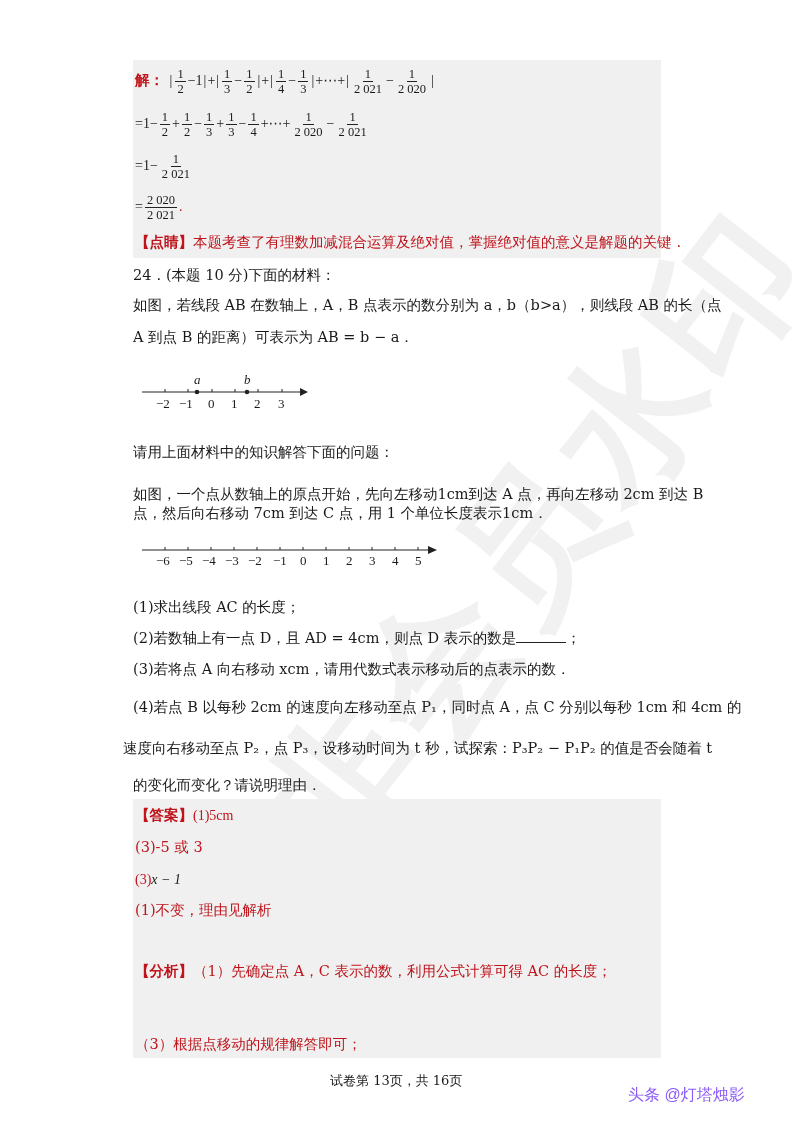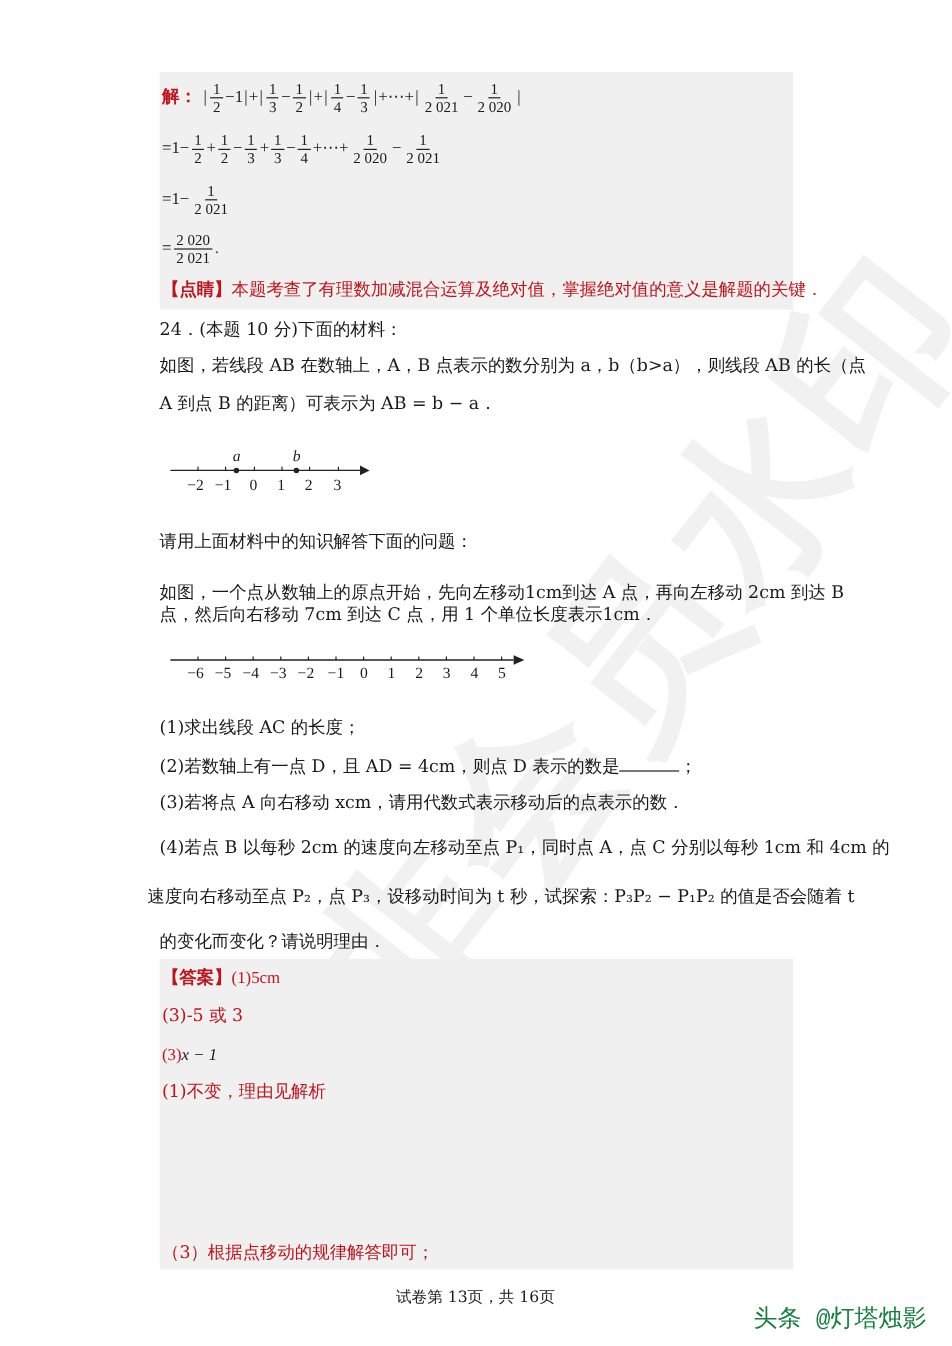--- a/index.html
+++ b/index.html
@@ -19,21 +19,21 @@
   .frac .den { padding: 0 2px; }
   .bar { display: inline-block; font-family: "Liberation Serif", serif; font-size: 14px; margin: 0 1px; }
   .bracket { font-weight: bold; }
   .blank { display: inline-block; width: 50px; border-bottom: 1px solid #222; height: 14px; vertical-align: baseline; }
   .watermark {
     position: absolute; left: 150px; top: 440px; font-size: 150px; color: rgba(150,150,150,0.13);
     transform: rotate(-52deg); transform-origin: center; white-space: nowrap;
     font-family: "DejaVu Sans", sans-serif; font-weight: bold; letter-spacing: 5px; pointer-events: none;
   }
   .footer { font-size: 13px; }
-  .brand { font-family: Liberation Mono, monospace; font-size: 20px; color: #15803d; text-shadow: 0 0 2px #fff; }
+  .brand { font-family: Liberation Sans, sans-serif; font-size: 16px; color: #8b5cf6; text-shadow: 0 0 2px #fff; }
 </style>
 </head>
 <body>
 
 <div class="page">
 
   <div class="watermark">非会员水印</div>
 
   <div class="shade" style="left:133px; top:60px; width:528px; height:198px;"></div>
 
@@ -187,18 +187,21 @@
 
   <div class="abs txt" style="left:135px; top:805px;">
     <span class="red bracket">【答案】</span><span class="red math">(1)5cm</span>
   </div>
   <div class="abs txt red" style="left:135px; top:837px;">(3)-5 或 3</div>
   <div class="abs txt" style="left:135px; top:869px;">
     <span class="red math">(3)</span><span class="math it">x − 1</span>
   </div>
   <div class="abs txt red" style="left:135px; top:900px;">(1)不变，理由见解析</div>
 
+  <div class="abs txt" style="left:135px; top:961px;">
+    <span class="red bracket">【分析】</span><span class="red">（1）先确定点 A，C 表示的数，利用公式计算可得 AC 的长度；</span>
+  </div>
   <div class="abs txt red" style="left:135px; top:1034px;">（3）根据点移动的规律解答即可；</div>
 
   <div class="abs footer" style="left:330px; top:1072px;">试卷第 13页，共 16页</div>
   <div class="abs brand" style="left:628px; top:1085px;">头条 @灯塔烛影</div>
 
 </div>
 
 </body></html>

